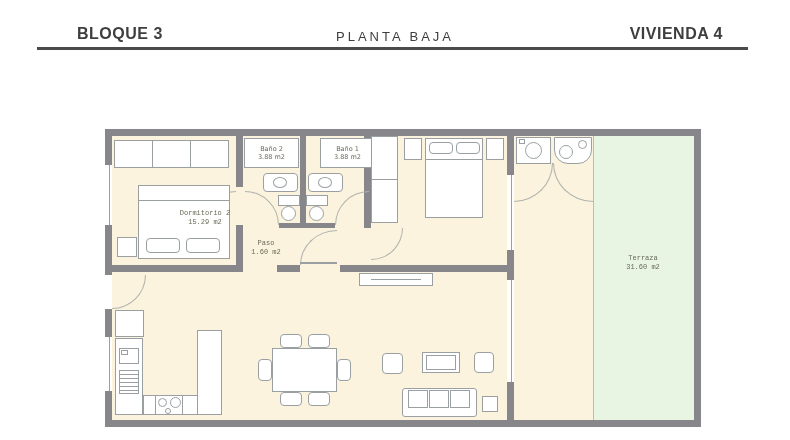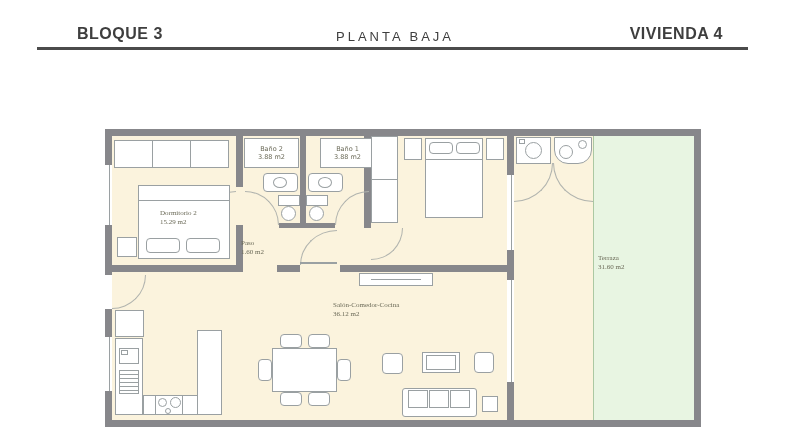--- a/index.html
+++ b/index.html
@@ -19,22 +19,22 @@
   .line{position:absolute;background:#9aa0a2;}
   .circ{position:absolute;background:#ffffff;border:1px solid #9aa0a2;border-radius:50%;box-sizing:border-box;}
   .pill{border-radius:4px;}
   .vwin{position:absolute;background:#ffffff;}
   .vwin::after{content:'';position:absolute;left:50%;top:0;bottom:0;width:1px;background:#9aa0a2;}
   .arc{position:absolute;box-sizing:border-box;border:0 solid #b0b3ae;}
   .arc-tl{border-top-width:1px;border-left-width:1px;border-top-left-radius:100%;}
   .arc-tr{border-top-width:1px;border-right-width:1px;border-top-right-radius:100%;}
   .arc-bl{border-bottom-width:1px;border-left-width:1px;border-bottom-left-radius:100%;}
   .arc-br{border-bottom-width:1px;border-right-width:1px;border-bottom-right-radius:100%;}
-  .rlabel{position:absolute;color:#6b6a58;font-size:7px;line-height:1.35;
-    font-family:Liberation Serif, serif;}
+  .rlabel{position:absolute;text-align:center;color:#6b6a58;font-size:7px;line-height:1.35;
+    font-family:Liberation Mono, monospace;}
   .rlabel .nm,.rlabel .ar{display:block;}
   .shlabel{display:flex;flex-direction:column;align-items:center;justify-content:center;
     font-size:6.5px;line-height:1.3;color:#6b6a58;font-family:"DejaVu Sans", sans-serif;text-align:center;}
   .drainer{background:repeating-linear-gradient(#fff,#fff 3px,#9aa0a2 3px,#9aa0a2 4px);}
 </style>
 </head>
 <body>
 
 <div id="header">
   <div class="htxt h-bold" style="left:77px;top:25px;">BLOQUE 3</div>
@@ -160,22 +160,18 @@
   <div class="wbox" style="left:377px;top:267px;width:16px;height:16px;"></div>
 
   <div class="rlabel" style="left:55px;top:80px;width:90px;">
     <span class="nm">Dormitorio 2</span>
     <span class="ar">15.29 m2</span>
   </div>
   <div class="rlabel" style="left:136px;top:110px;width:50px;">
     <span class="nm">Paso</span>
     <span class="ar">1.60 m2</span>
   </div>
-  <div class="rlabel" style="left:228px;top:172px;width:110px;">
-    <span class="nm">Salón-Comedor-Cocina</span>
-    <span class="ar">36.12 m2</span>
-  </div>
   <div class="rlabel" style="left:493px;top:125px;width:90px;">
     <span class="nm">Terraza</span>
     <span class="ar">31.60 m2</span>
   </div>
 
 </div>
 
 </body></html>

